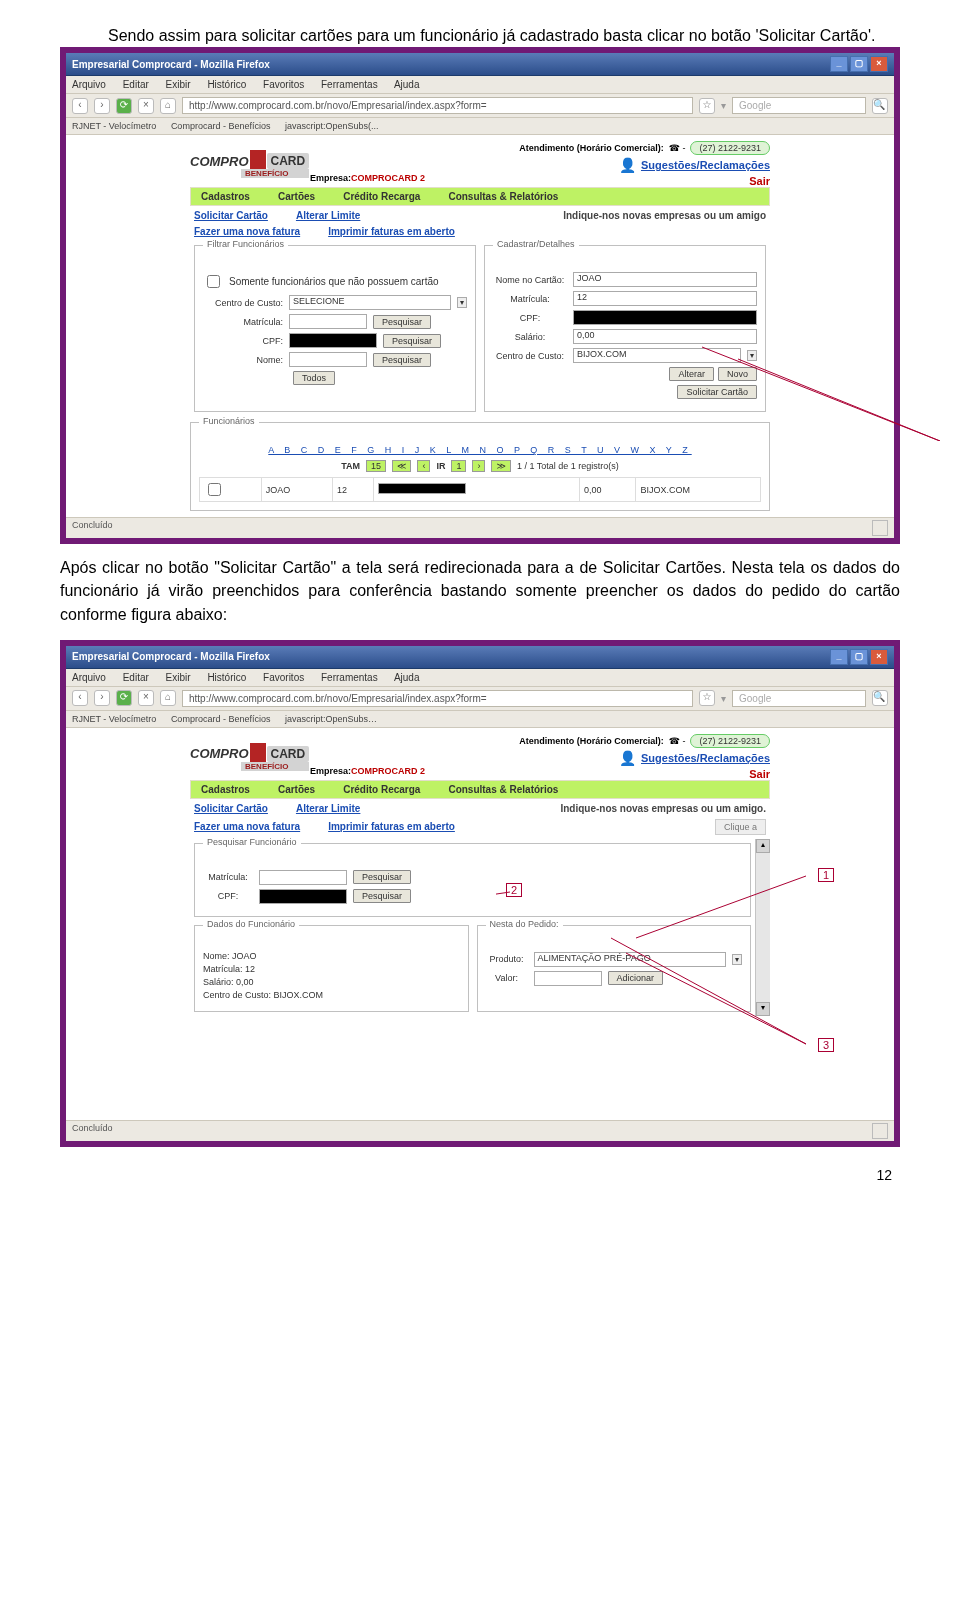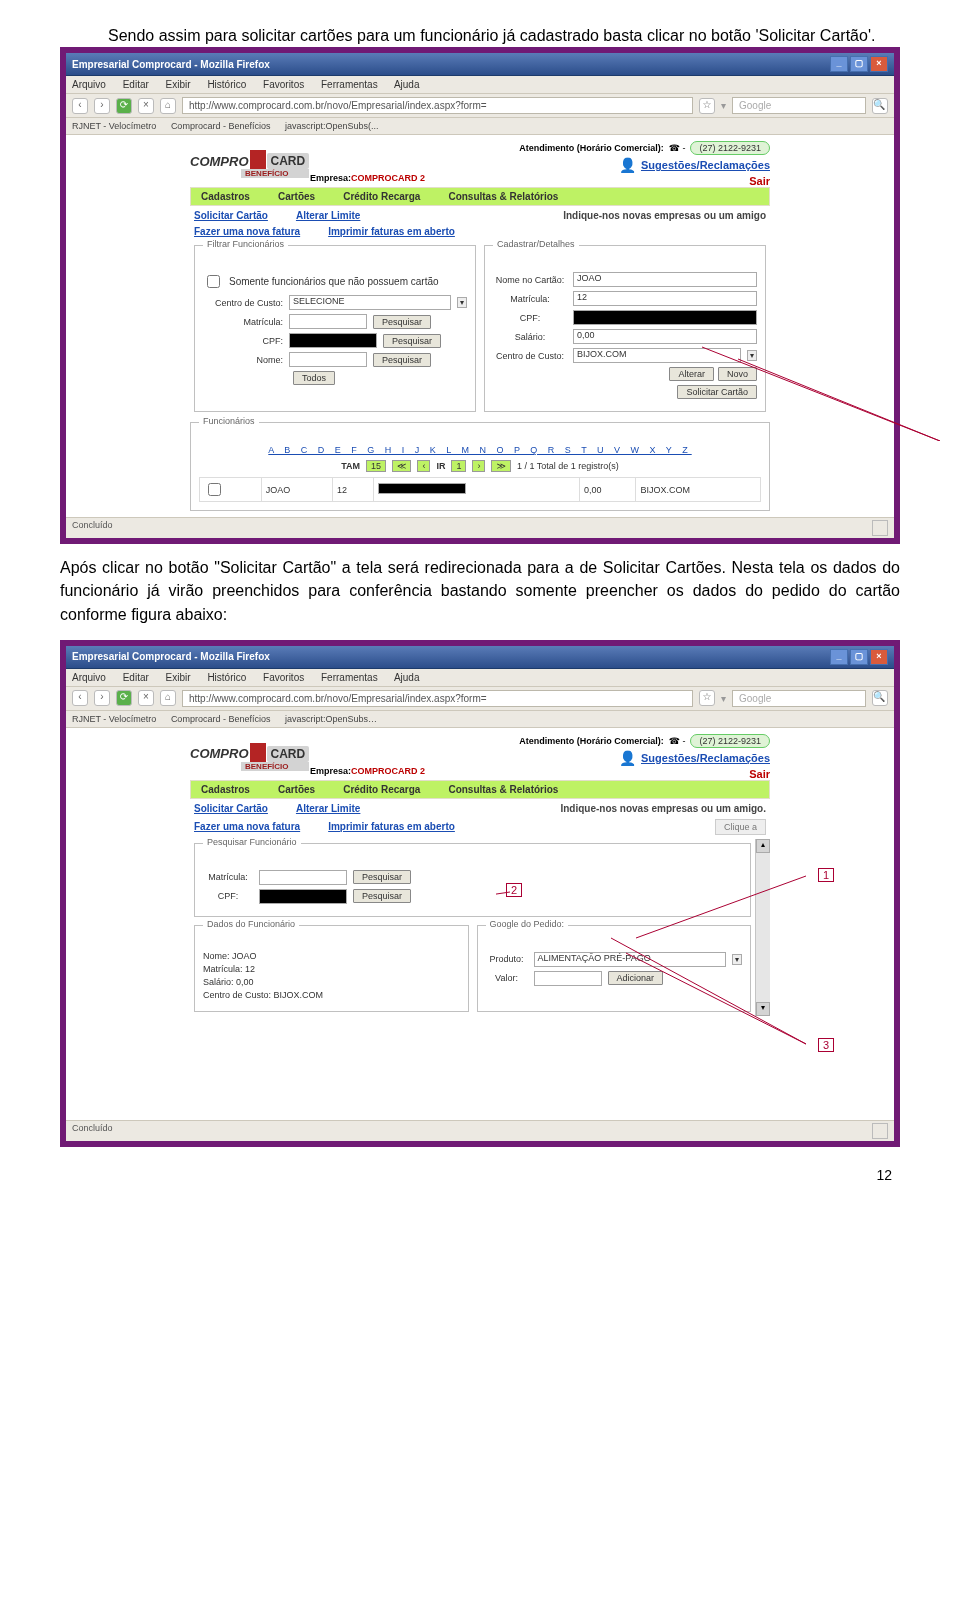--- a/index.html
+++ b/index.html
@@ -380,21 +380,21 @@
 
           <div class="formblock">
             <div class="fieldset">
               <div class="legend">Dados do Funcionário</div>
               <div class="infotext">Nome: JOAO</div>
               <div class="infotext">Matrícula: 12</div>
               <div class="infotext">Salário: 0,00</div>
               <div class="infotext">Centro de Custo: BIJOX.COM</div>
             </div>
             <div class="fieldset">
-              <div class="legend">Google do Pedido:</div>
+              <div class="legend">Nesta do Pedido:</div>
               <div class="row">
                     <span class="lbl2" style="width:42px">Produto:</span>
                     <span class="inp" style="flex:1">ALIMENTAÇÃO PRÉ-PAGO</span>
                     <span style="font-size:8px;border:1px solid #aaa;padding:0 2px;background:#eee;">▾</span>
                   </div>
               <div class="row">
                     <span class="lbl2" style="width:42px">Valor:</span>
                     <span class="inp" style="width:60px"></span>
                     <span class="btn">Adicionar</span>
                   </div>

